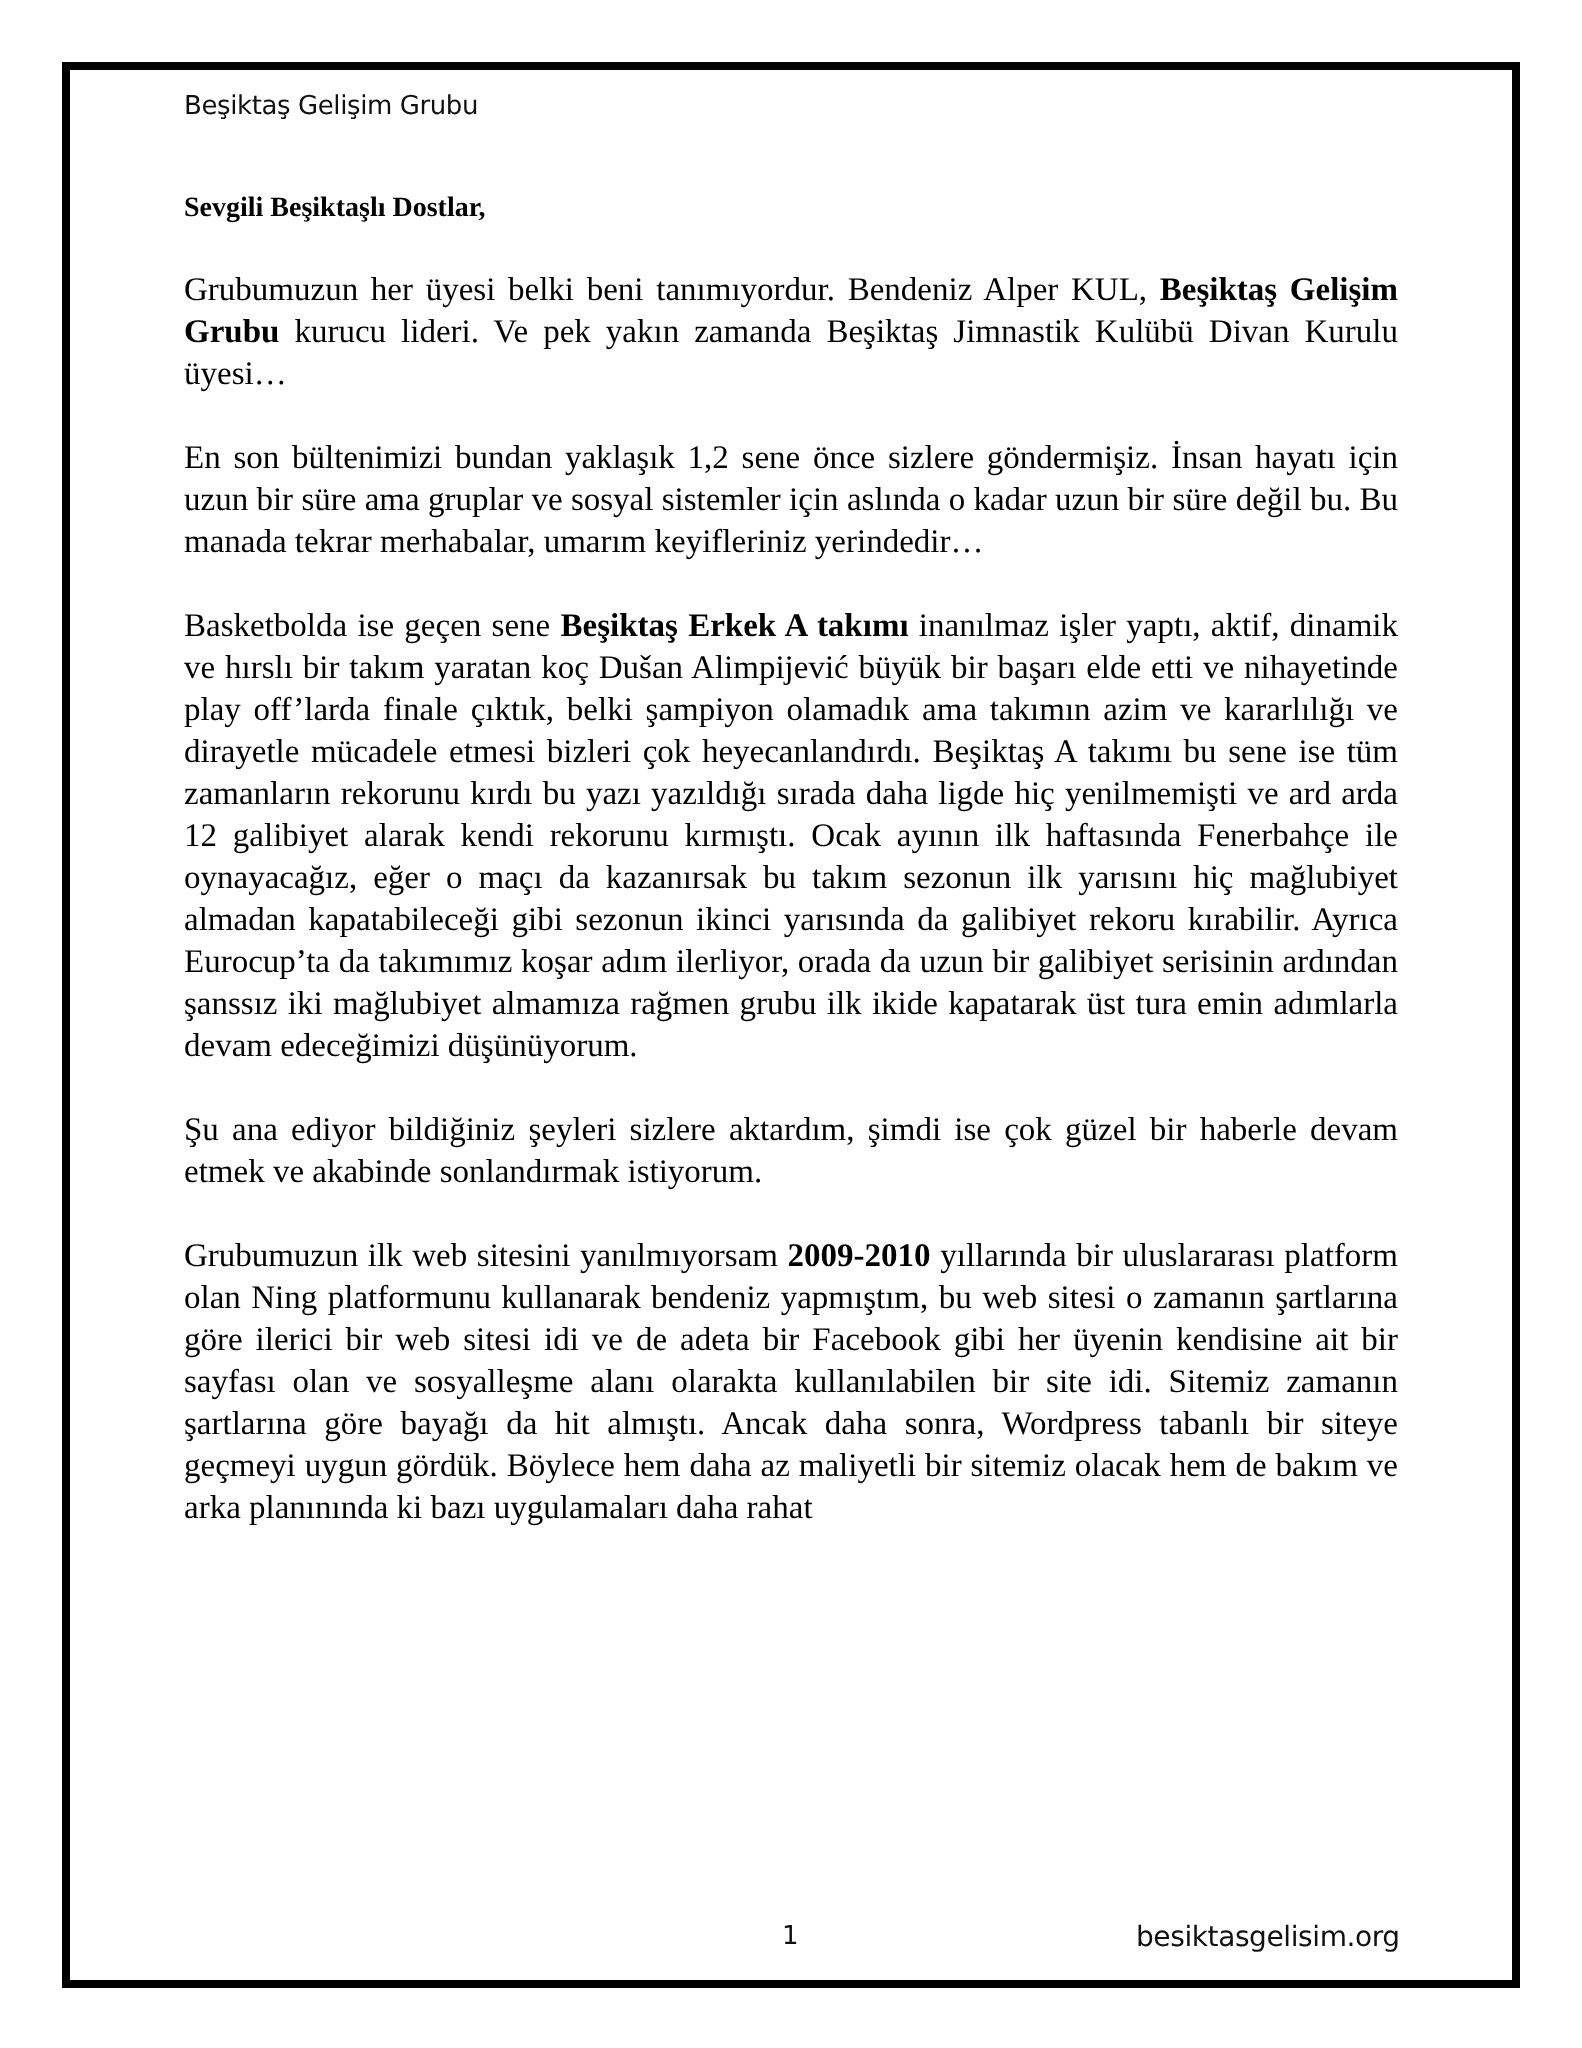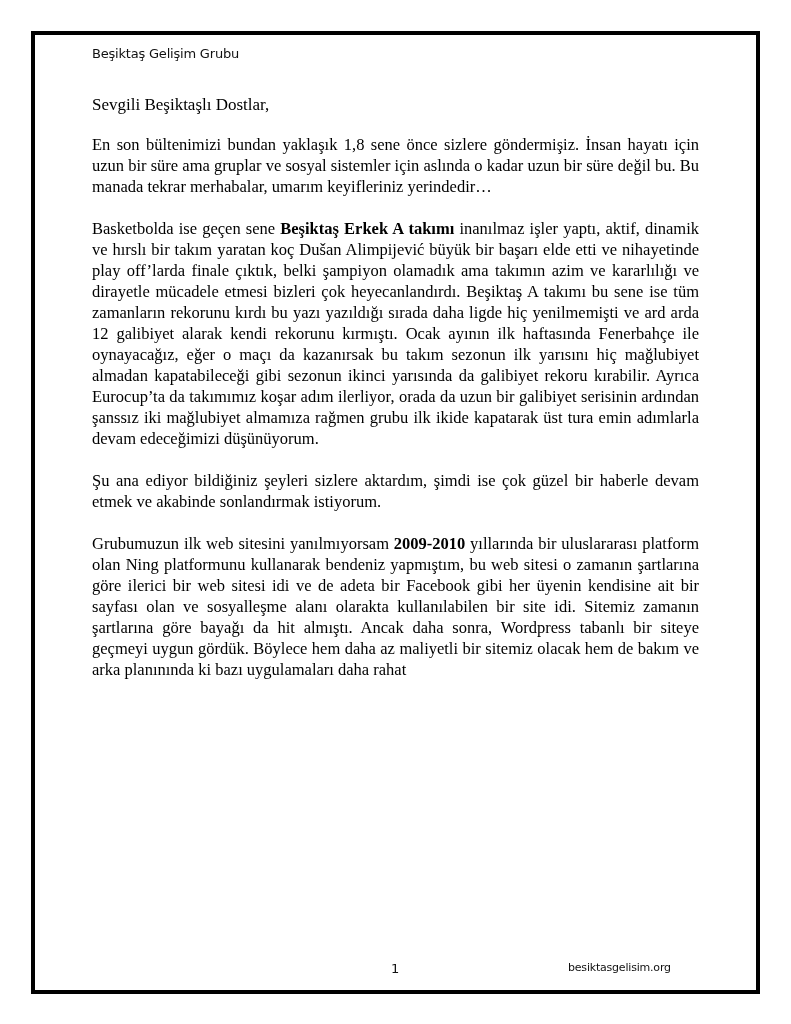--- a/index.html
+++ b/index.html
@@ -14,49 +14,52 @@
       position: absolute; left: 92px; top: 46px;
       font-family: "DejaVu Sans", sans-serif; font-size: 13px; color: #111;
       letter-spacing: -0.2px;
     }
     .content {
       position: absolute; left: 92px; top: 92px; width: 607px;
       font-family: "Liberation Serif", serif; font-size: 16.5px; line-height: 21px;
       color: #000;
     }
     .title {
-      font-family: "Liberation Serif", serif; font-weight: normal;
-      font-size: 17px; line-height: 26px; margin: 0 0 16px 0;
+      font-family: "Liberation Serif", serif; font-weight: bold;
+      font-size: 14px; line-height: 26px; margin: 0 0 16px 0;
     }
     .salutation { margin: 0 0 21px 0; }
     .para { margin: 0 0 21px 0; text-align: justify; }
     .para b { font-weight: bold; }
     .footer-page {
       position: absolute; left: 391px; top: 961px;
       font-family: "DejaVu Sans", sans-serif; font-size: 13px; color: #111;
     }
     .footer-site {
       position: absolute; left: 568px; top: 961px;
-      font-family: "DejaVu Sans", sans-serif; font-size: 11px; color: #111;
+      font-family: "DejaVu Sans", sans-serif; font-size: 14px; color: #111;
       letter-spacing: -0.2px;
     }
   </style>
 </head>
 <body>
 
 <div class="page-border"></div>
 
 <div class="header-text">Beşiktaş Gelişim Grubu</div>
 
 <div class="content">
   <div class="title">Sevgili Beşiktaşlı Dostlar,</div>
 
+  <p class="para">
+    <span>Grubumuzun her üyesi belki beni tanımıyordur. Bendeniz Alper KUL, </span><b>Beşiktaş Gelişim Grubu</b><span> kurucu lideri. Ve pek yakın zamanda Beşiktaş Jimnastik Kulübü Divan Kurulu üyesi…</span>
+  </p>
 
   <p class="para">
-    <span>En son bültenimizi bundan yaklaşık 1,8 sene önce sizlere göndermişiz. İnsan hayatı için uzun bir süre ama gruplar ve sosyal sistemler için aslında o kadar uzun bir süre değil bu. Bu manada tekrar merhabalar, umarım keyifleriniz yerindedir…</span>
+    <span>En son bültenimizi bundan yaklaşık 1,2 sene önce sizlere göndermişiz. İnsan hayatı için uzun bir süre ama gruplar ve sosyal sistemler için aslında o kadar uzun bir süre değil bu. Bu manada tekrar merhabalar, umarım keyifleriniz yerindedir…</span>
   </p>
 
 
   <p class="para">
     <span>Basketbolda ise geçen sene </span><b>Beşiktaş Erkek A takımı</b><span> inanılmaz işler yaptı, aktif, dinamik ve hırslı bir takım yaratan koç Dušan Alimpijević büyük bir başarı elde etti ve nihayetinde play off’larda finale çıktık, belki şampiyon olamadık ama takımın azim ve kararlılığı ve dirayetle mücadele etmesi bizleri çok heyecanlandırdı. Beşiktaş A takımı bu sene ise tüm zamanların rekorunu kırdı bu yazı yazıldığı sırada daha ligde hiç yenilmemişti ve ard arda 12 galibiyet alarak kendi rekorunu kırmıştı. Ocak ayının ilk haftasında Fenerbahçe ile oynayacağız, eğer o maçı da kazanırsak bu takım sezonun ilk yarısını hiç mağlubiyet almadan kapatabileceği gibi sezonun ikinci yarısında da galibiyet rekoru kırabilir. Ayrıca Eurocup’ta da takımımız koşar adım ilerliyor, orada da uzun bir galibiyet serisinin ardından şanssız iki mağlubiyet almamıza rağmen grubu ilk ikide kapatarak üst tura emin adımlarla devam edeceğimizi düşünüyorum.</span>
   </p>
 
   <p class="para">
     <span>Şu ana ediyor bildiğiniz şeyleri sizlere aktardım, şimdi ise çok güzel bir haberle devam etmek ve akabinde sonlandırmak istiyorum.</span>
   </p>

